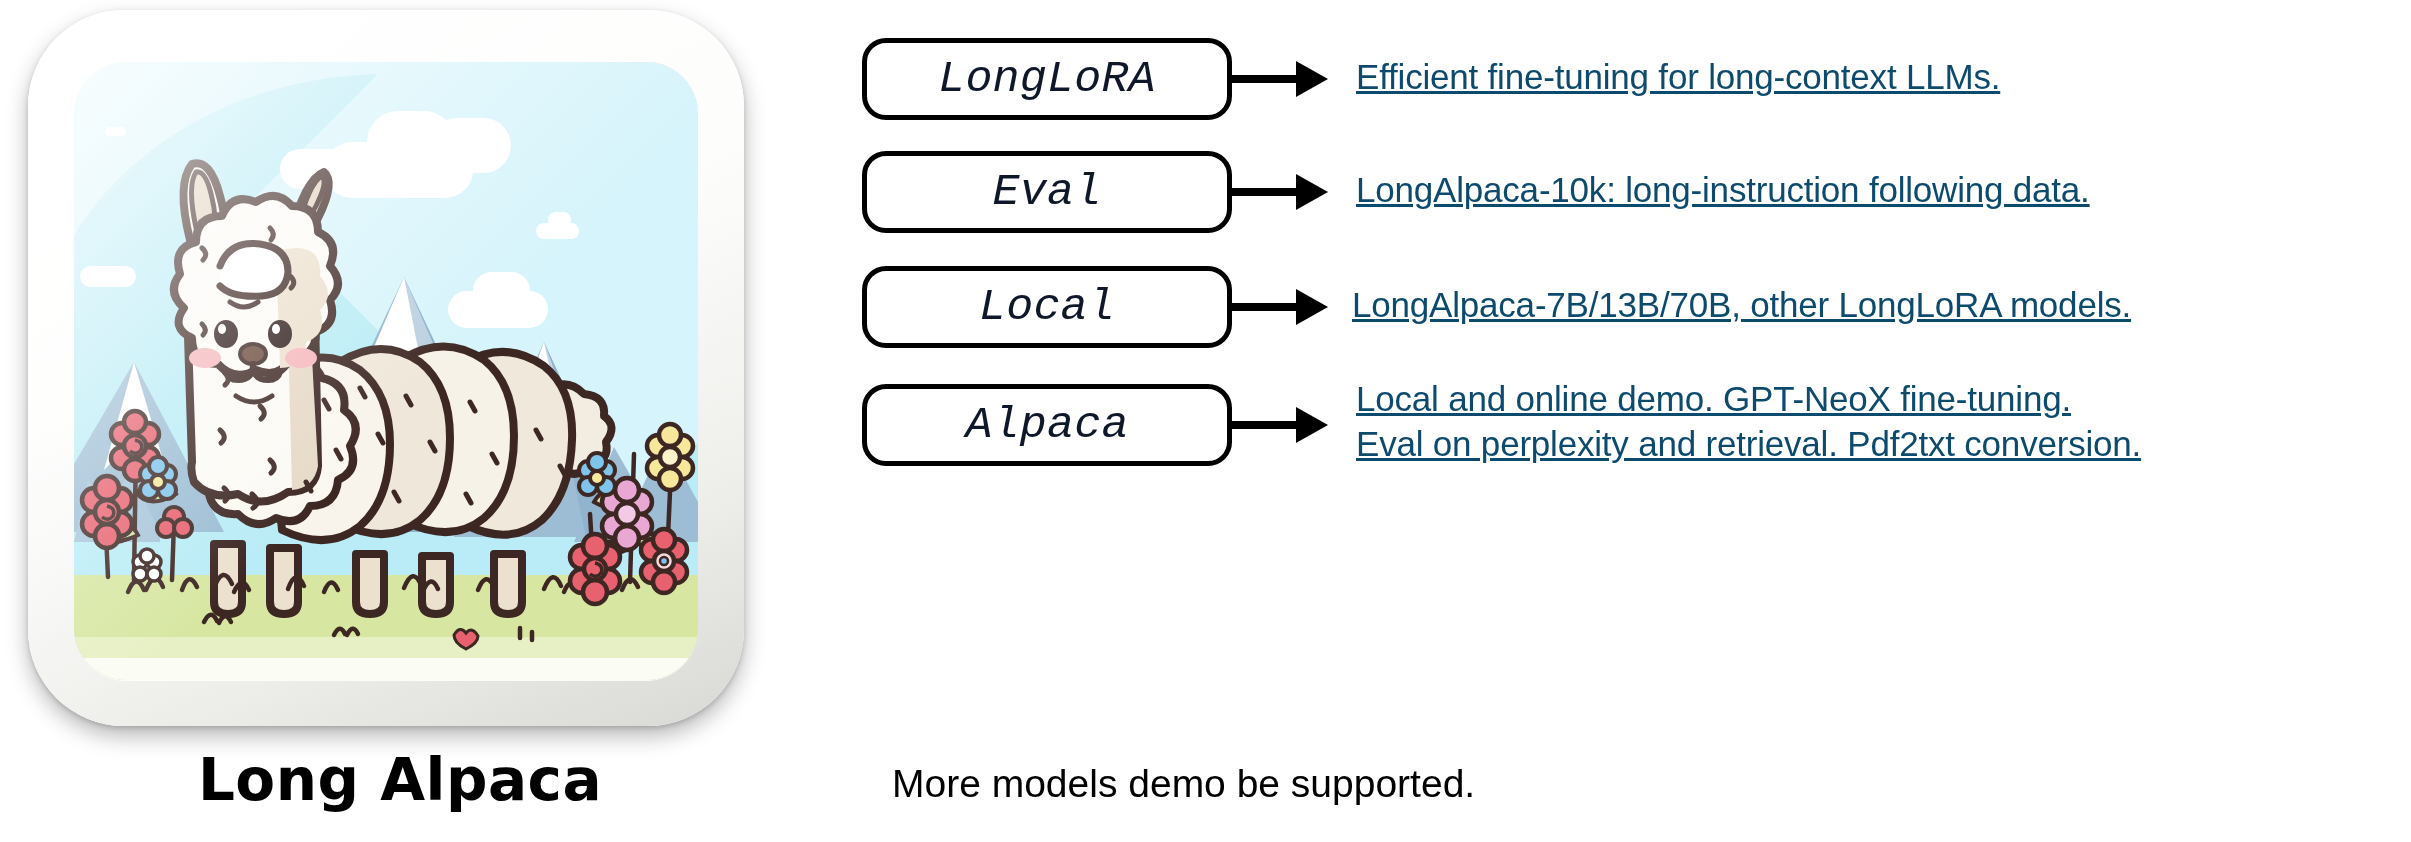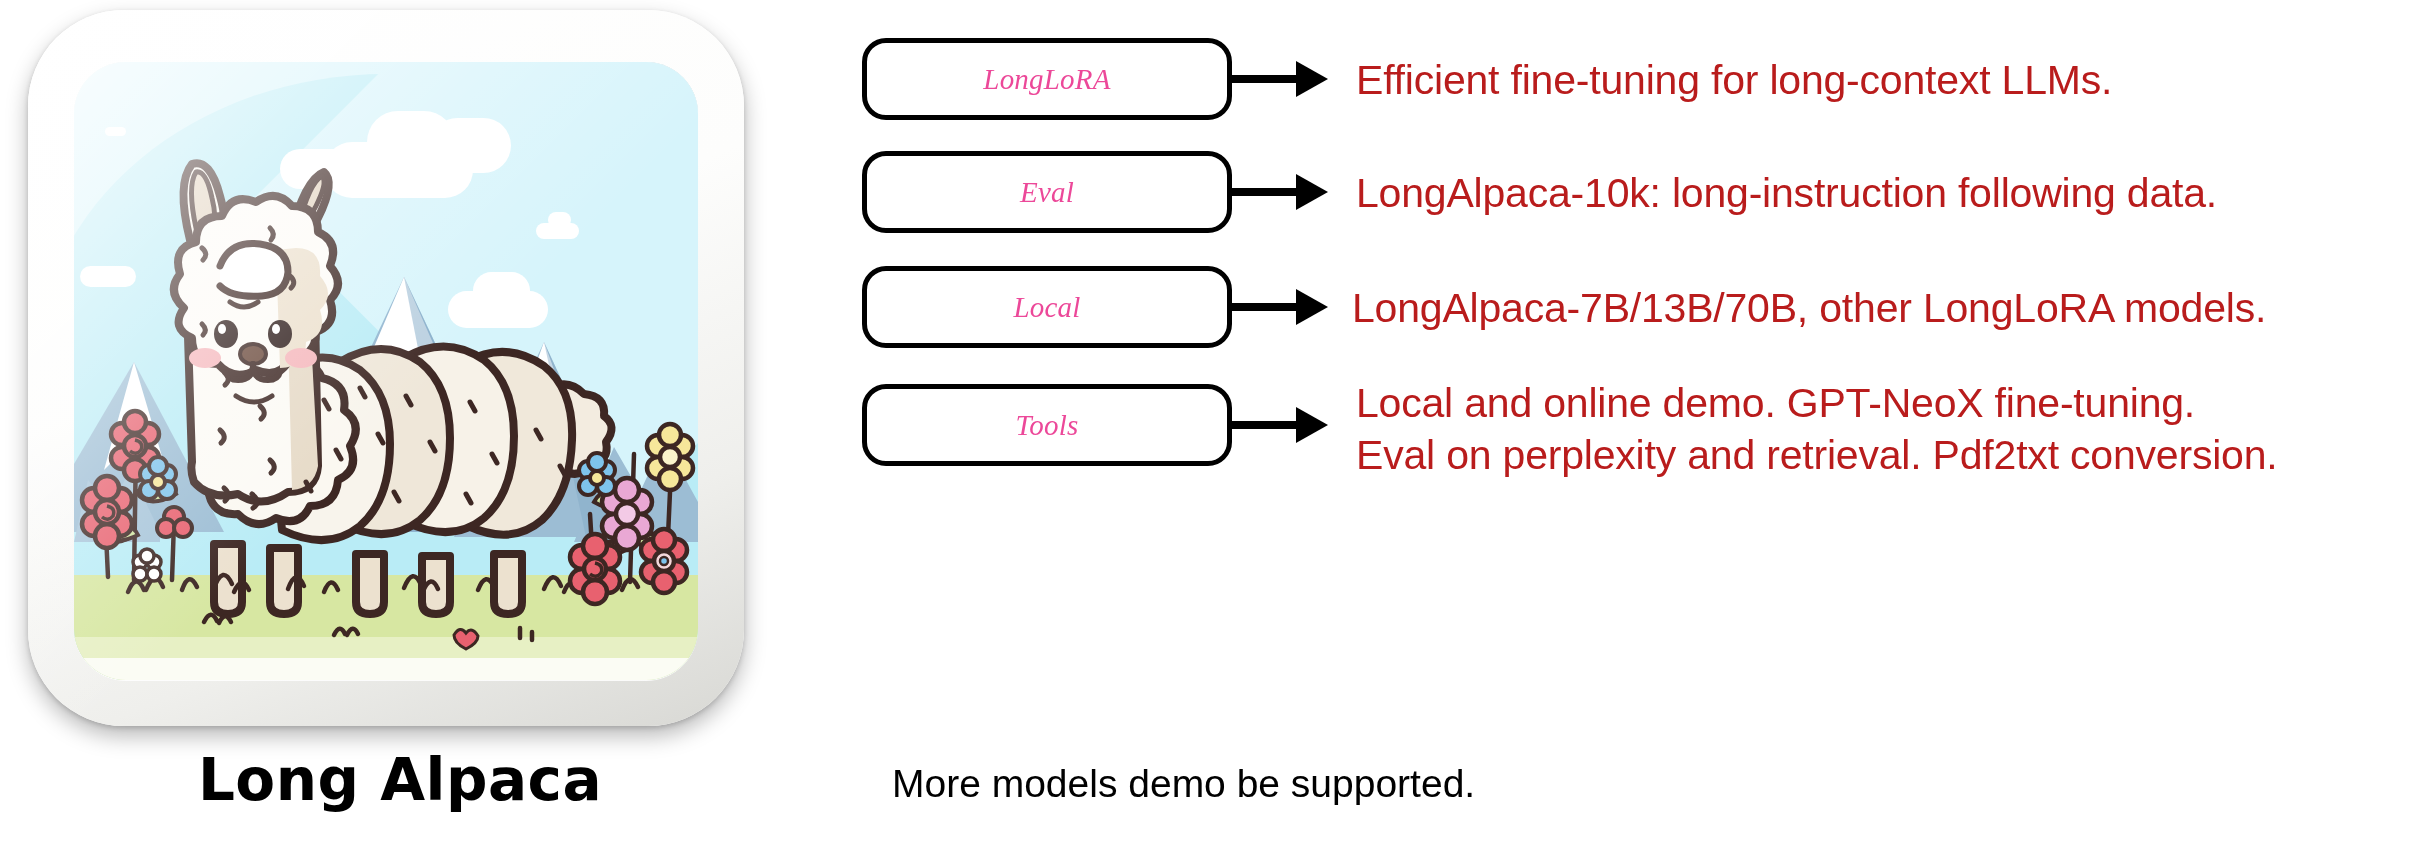--- a/index.html
+++ b/index.html
@@ -161,24 +161,24 @@
     width: 370px;
     border: 5px solid #000000;
     border-radius: 24px;
     background: #ffffff;
     box-sizing: border-box;
     display: flex;
     align-items: center;
     justify-content: center;
   }
   .node-label {
-    font-family: Liberation Serif, serif;
+    font-family: Liberation Mono, monospace;
     font-style: italic;
-    font-size: 29px;
-    color: #ec4899;
+    font-size: 45px;
+    color: #0f172a;
     line-height: 1;
     letter-spacing: 0.2px;
   }
 
   .arrow {
     position: absolute;
     height: 0;
   }
   .arrow-line {
     position: absolute;
@@ -192,24 +192,25 @@
     top: -18px;
     width: 0; height: 0;
     border-top: 18px solid transparent;
     border-bottom: 18px solid transparent;
     border-left: 32px solid #000000;
   }
 
   .desc {
     position: absolute;
     font-family: "Liberation Sans", sans-serif;
-    font-size: 41px;
-    color: #b91c1c;
+    font-size: 35px;
+    color: #0c4a6e;
     white-space: nowrap;
     letter-spacing: -0.2px;
+    text-decoration: underline;
   }
   .desc-2line { line-height: 1.28; }
 
   #footnote {
     position: absolute;
     left: 92px;
     top: 762px;
     font-family: "Liberation Sans", sans-serif;
     font-size: 39px;
     color: #000000;
@@ -542,21 +543,21 @@
       <div class="arrow-line" style="width:70px;"></div>
       <div class="arrow-head" style="left:64px;"></div>
     </div>
     <div class="desc" style="left:552px;top:285px;">
       <div>LongAlpaca-7B/13B/70B, other LongLoRA models.</div>
     </div>
   </div>
 
   <div class="row" style="top:0;">
     <div class="node-box" style="top:384px;height:82px;">
-      <span class="node-label">Tools</span>
+      <span class="node-label">Alpaca</span>
     </div>
     <div class="arrow" style="left:432px;top:425px;width:96px;">
       <div class="arrow-line" style="width:70px;"></div>
       <div class="arrow-head" style="left:64px;"></div>
     </div>
     <div class="desc desc-2line" style="left:556px;top:377px;">
       <div>Local and online demo. GPT-NeoX fine-tuning.</div>
       <div>Eval on perplexity and retrieval. Pdf2txt conversion.</div>
     </div>
   </div>

